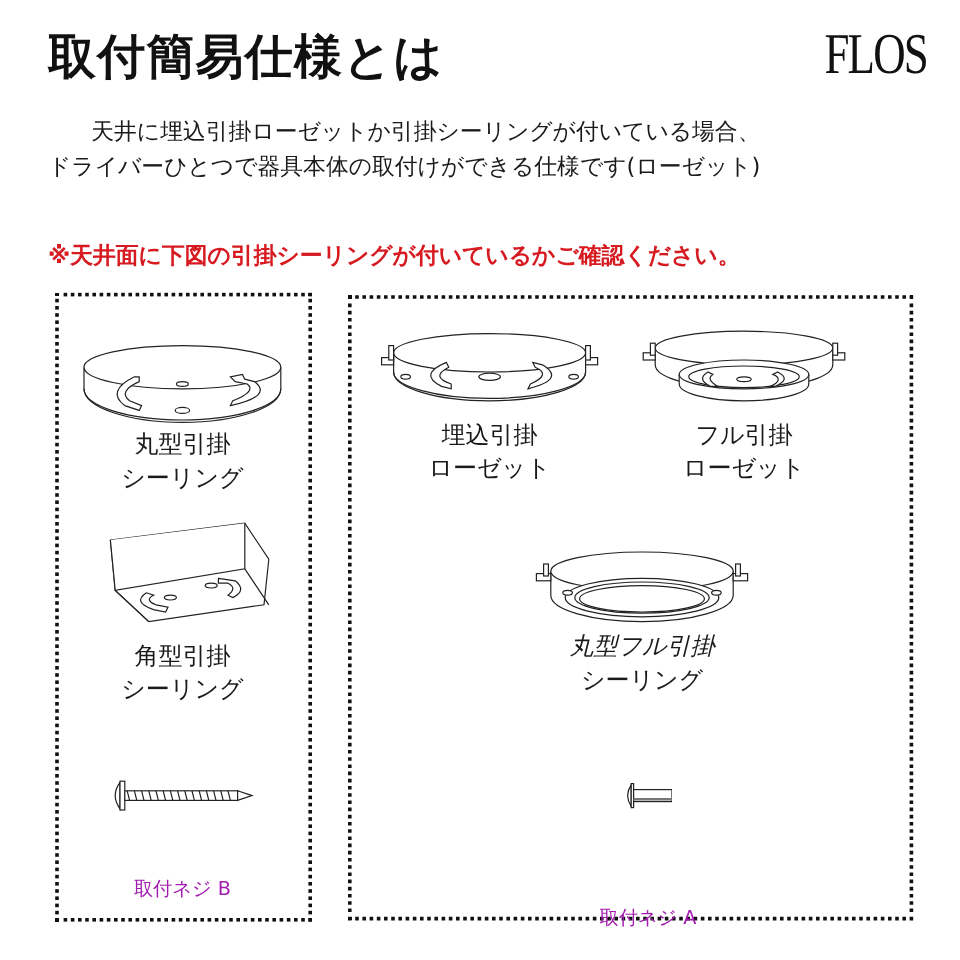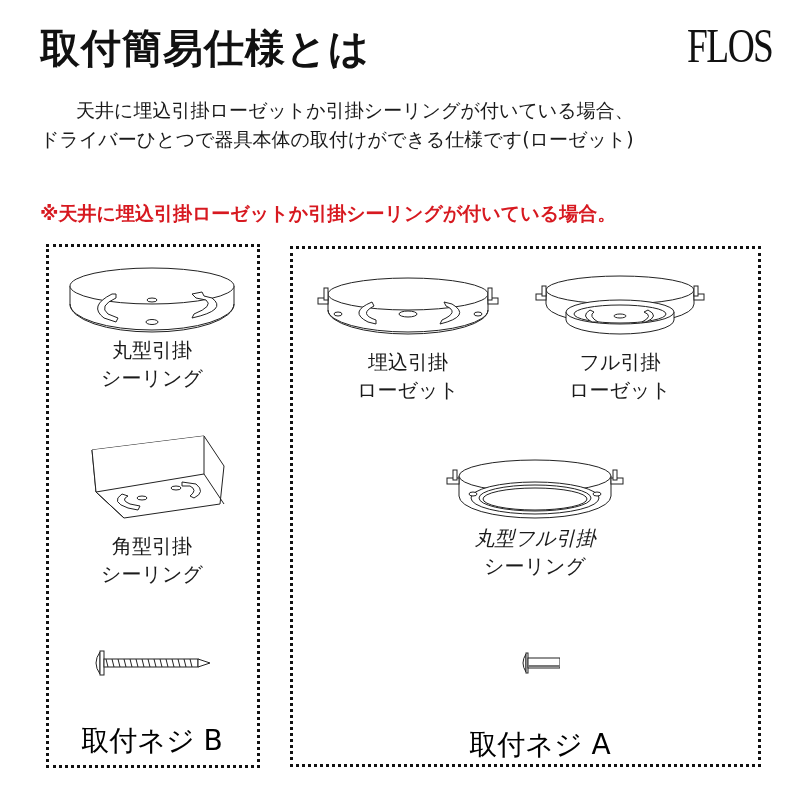--- a/index.html
+++ b/index.html
@@ -13,38 +13,38 @@
     .desc { position: absolute; left: 40px; top: 96px; font-size: 19px; line-height: 29px; color: #1a1a1a; }
     .desc div { white-space: nowrap; text-align: right; }
     .notice { position: absolute; left: 40px; top: 198px; font-size: 19px; font-weight: bold;
               color: #d71920; white-space: nowrap; line-height: 30px; }
     .box { position: absolute; border: 3px dotted #111; box-sizing: border-box; }
     .box-left { left: 46px; top: 244px; width: 214px; height: 524px; }
     .box-right { left: 290px; top: 246px; width: 471px; height: 521px; }
     .item { position: absolute; text-align: center; }
     .item svg { display: block; margin: 0 auto; }
     .label { font-size: 20px; line-height: 28px; color: #1a1a1a; white-space: nowrap; }
-    .screw-label { font-size: 28px; line-height: 30px; color: #000000; white-space: nowrap; }
+    .screw-label { font-size: 16px; line-height: 30px; color: #a21caf; white-space: nowrap; }
   </style>
 </head>
 <body>
 
 <div class="title">取付簡易仕様とは</div>
 <div class="logo">FLOS</div>
 
 <div class="desc">
   <div>天井に埋込引掛ローゼットか引掛シーリングが付いている場合、</div>
   <div>ドライバーひとつで器具本体の取付けができる仕様です(ローゼット)</div>
 </div>
 
-<div class="notice">※天井に埋込引掛ローゼットか引掛シーリングが付いている場合。</div>
+<div class="notice">※天井面に下図の引掛シーリングが付いているかご確認ください。</div>
 
 <div class="box box-left"></div>
 
-<div class="item" style="left:62px; top:264px; width:180px;">
+<div class="item" style="left:62px; top:284px; width:180px;">
   <svg width="176" height="72" viewBox="0 0 176 72">
     <g fill="#fff" stroke="#222" stroke-width="1">
       <path d="M6 22 L6 40 A82 26 0 0 0 170 40 L170 22"></path>
       <ellipse cx="88" cy="22" rx="82" ry="18"></ellipse>
       <path d="M6 40 A82 28 0 0 0 170 40" fill="none"></path>
       <ellipse cx="88" cy="36" rx="5" ry="2"></ellipse>
       <ellipse cx="88" cy="58" rx="6" ry="2.5"></ellipse>
       <path d="M48 30 Q24 42 40 54 L52 58 L54 54 L44 50 Q34 42 52 34 L52 30 Z"></path>
       <path d="M128 30 L132 34 L142 36 Q150 42 130 50 L128 54 Q164 46 148 34 L140 32 L138 28 Z"></path>
     </g>
@@ -149,14 +149,14 @@
 
 <div class="item" style="left:440px; top:648px; width:200px;">
   <svg width="40" height="30" viewBox="0 0 40 30">
     <g fill="#fff" stroke="#222" stroke-width="1">
       <path d="M6 6 Q0 15 6 24 Z"></path>
       <rect x="6" y="5" width="2" height="20"></rect>
       <rect x="8" y="10" width="32" height="10"></rect>
       <line x1="8" y1="18" x2="40" y2="18" stroke="#777" stroke-width="2"></line>
     </g>
   </svg>
-  <div class="screw-label" style="margin-top:52px;">取付ネジ A</div>
+  <div class="screw-label" style="margin-top:72px;">取付ネジ A</div>
 </div>
 
 </body></html>

